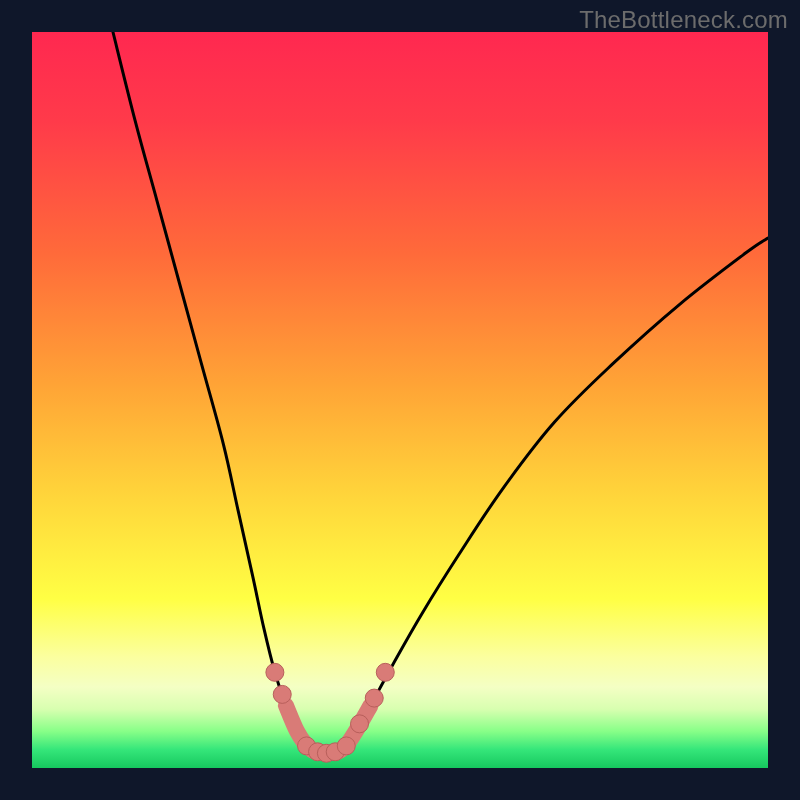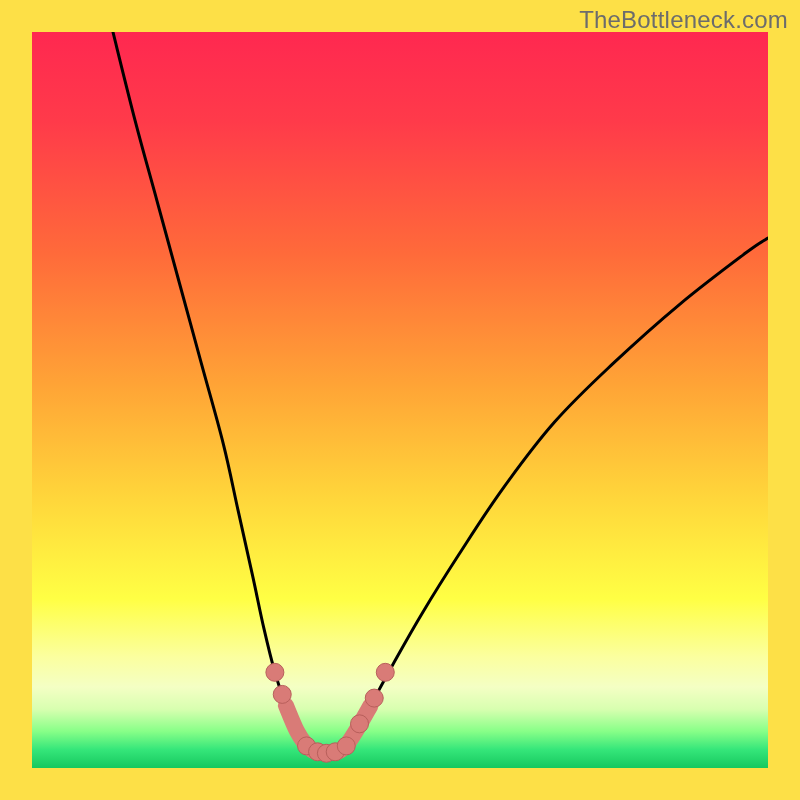--- a/index.html
+++ b/index.html
@@ -10,21 +10,21 @@
     overflow: hidden;
     background: #000;
     font-family: Arial, Helvetica, sans-serif;
   }
   .frame {
     position: absolute;
     left: 0;
     top: 0;
     width: 800px;
     height: 800px;
-    background: #fde047;
+    background: #0f172a;
   }
   .plot-area {
     position: absolute;
     left: 32px;
     top: 32px;
     width: 736px;
     height: 736px;
   }
   .watermark {
     position: absolute;

